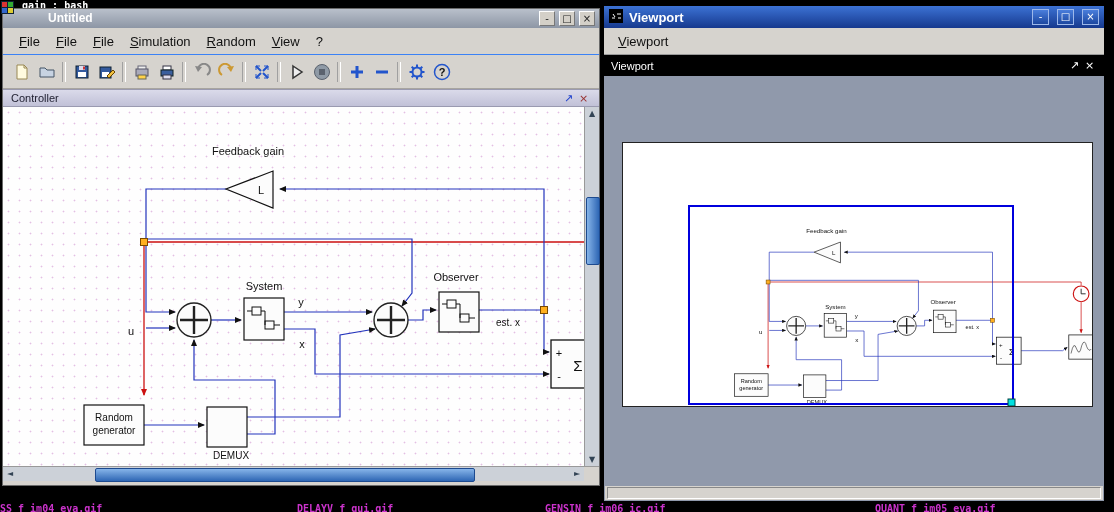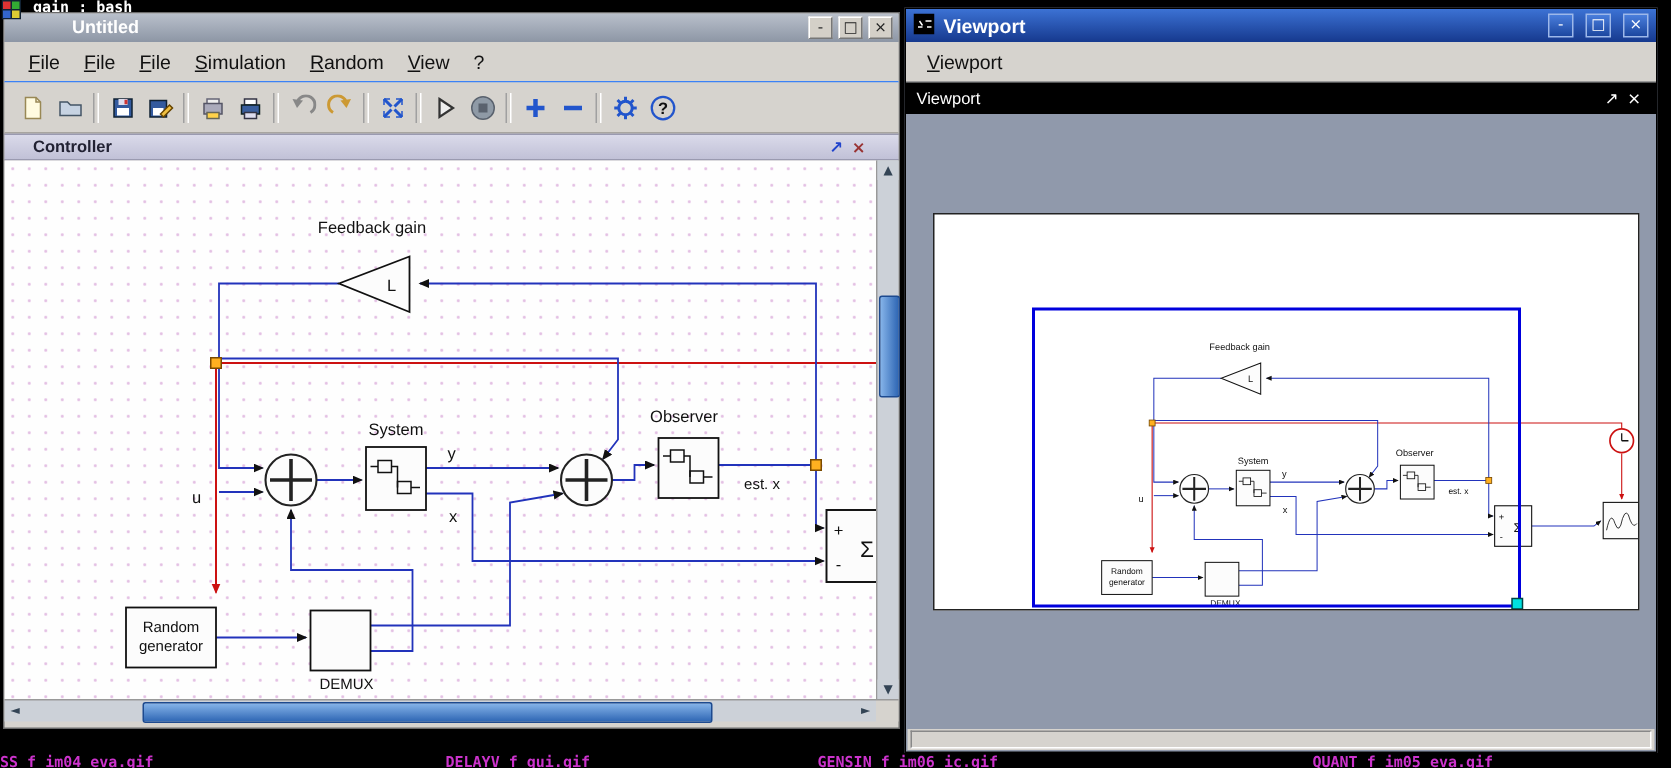--- a/index.html
+++ b/index.html
@@ -22,21 +22,21 @@
   .e-menubar{height:26px;display:flex;align-items:center;padding-left:8px;background:#d6d3ce;
              border-bottom:1px solid #3b82f6;}
   .mi{display:inline-block;padding:3px 8px;font-size:13px;color:#111;}
   .mi::first-letter{text-decoration:underline;}
   .e-toolbar{height:33px;display:flex;align-items:center;padding-left:6px;background:#d6d3ce;
              border-bottom:1px solid #a8a5a0;}
   .tb{width:25px;height:26px;display:flex;align-items:center;justify-content:center;}
   .sep{width:2px;height:20px;border-left:1px solid #a0a0a0;border-right:1px solid #fff;margin:0 3px;}
   .e-panelhead{height:18px;background:linear-gradient(#dadaea,#c1c1d7);border-top:1px solid #9a9ab0;
                border-bottom:1px solid #9a9ab0;display:flex;align-items:center;font-size:11px;
-               color:#223;padding:0 19px;box-sizing:border-box;font-weight:bold;}
+               color:#223;padding:0 8px;box-sizing:border-box;}
   .ph-title{flex:1;}
   .ph-icon{width:15px;text-align:center;font-family:"DejaVu Sans",sans-serif;font-size:11px;}
   .e-content{display:flex;height:359px;}
   .canvas{width:581px;height:359px;background:#fefefe;position:relative;
           background-image:radial-gradient(#e3bfe3 0.8px,transparent 1.1px);background-size:11px 11px;}
   .canvas svg{position:absolute;left:0;top:0;}
   .vscroll{width:15px;height:359px;background:#ccd1d8;border-left:1px solid #999;position:relative;box-sizing:border-box;}
   .vthumb{position:absolute;left:1px;top:90px;width:12px;height:66px;
           background:linear-gradient(90deg,#86b4e9,#2e66b4);border:1px solid #1d4a8f;border-radius:2px;}
   .sarr{position:absolute;left:0;width:14px;height:13px;font-size:8px;line-height:13px;text-align:center;

